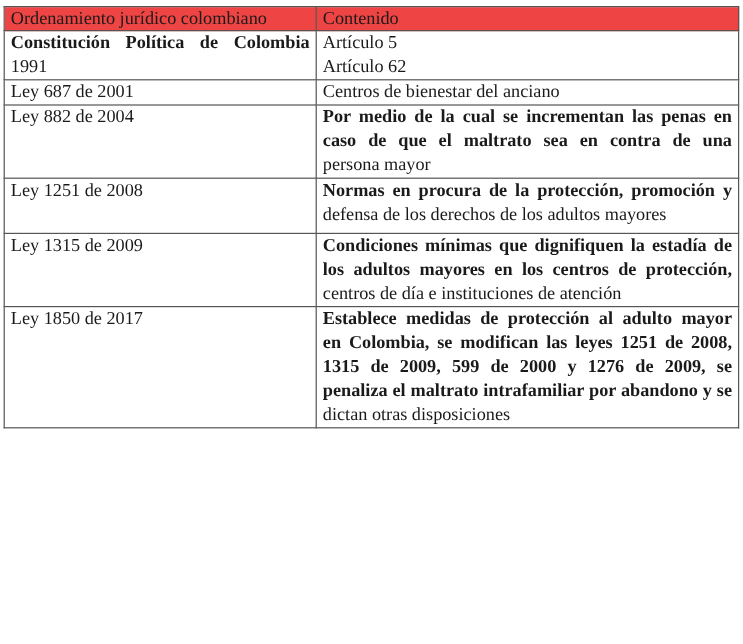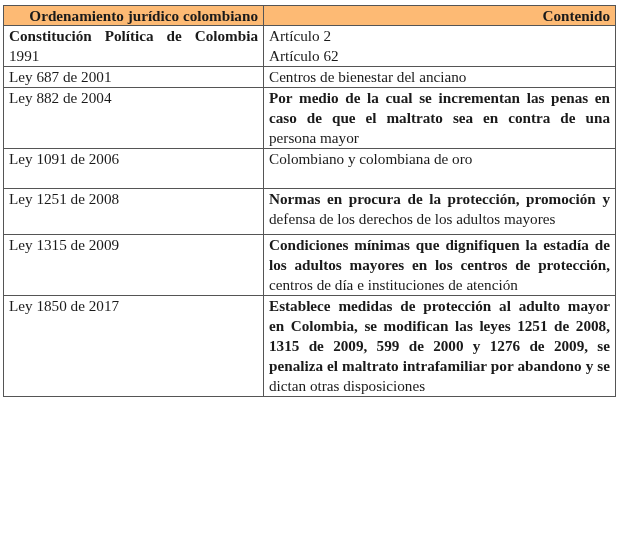--- a/index.html
+++ b/index.html
@@ -13,23 +13,23 @@
     color: #1a1a1a;
     table-layout: fixed;
   }
   table.law-table td, table.law-table th {
     border: 1.5px solid #555555;
     padding: 0 5px;
     vertical-align: top;
     line-height: 20px;
   }
   table.law-table th {
-    background: #fdba74;
-    font-weight: bold;
-    text-align: right;
+    background: #ef4444;
+    font-weight: normal;
+    text-align: left;
     height: 19px;
     line-height: 19px;
   }
   col.c1 { width: 260px; }
   col.c2 { width: 352px; }
   td.left { text-align: justify; text-align-last: left; }
   td.right { text-align: justify; text-align-last: left; }
   .just-line { display: block; text-align: justify; text-align-last: justify; font-weight: bold; }
   .line { display: block; }
 </style>
@@ -47,48 +47,40 @@
       <th>Contenido</th>
     </tr>
   </thead>
   <tbody id="tbody">
       <tr style="height: 41px;">
         <td class="left">
           <span class="just-line">Constitución Política de Colombia</span>
           <span class="line">1991</span>
         </td>
         <td class="right">
-          <span class="line">Artículo 2</span>
+          <span class="line">Artículo 5</span>
           <span class="line">Artículo 62</span>
         </td>
       </tr>
       <tr style="height: 21px;">
         <td class="left">
           <span class="line">Ley 687 de 2001</span>
         </td>
         <td class="right">
           <span class="line">Centros de bienestar del anciano</span>
         </td>
       </tr>
       <tr style="height: 58px; margin-top: 21px;">
         <td class="left">
           <span class="line">Ley 882 de 2004</span>
         </td>
         <td class="right">
           <span class="just-line">Por medio de la cual se incrementan las penas en</span>
           <span class="just-line">caso de que el maltrato sea en contra de una</span>
           <span class="line">persona mayor</span>
-        </td>
-      </tr>
-      <tr style="height: 40px;">
-        <td class="left">
-          <span class="line">Ley 1091 de 2006</span>
-        </td>
-        <td class="right">
-          <span class="line">Colombiano y colombiana de oro</span>
         </td>
       </tr>
       <tr style="height: 46px;">
         <td class="left">
           <span class="line">Ley 1251 de 2008</span>
         </td>
         <td class="right">
           <span class="just-line">Normas en procura de la protección, promoción y</span>
           <span class="line">defensa de los derechos de los adultos mayores</span>
         </td>

